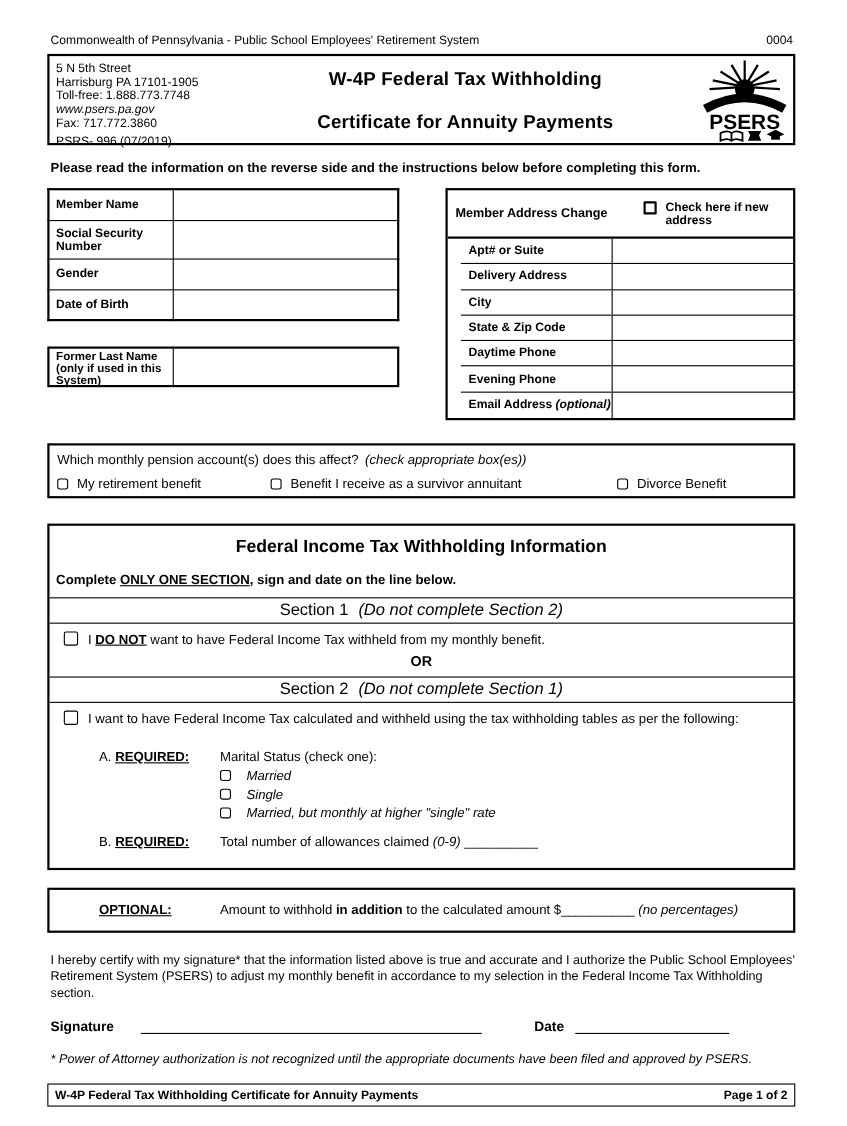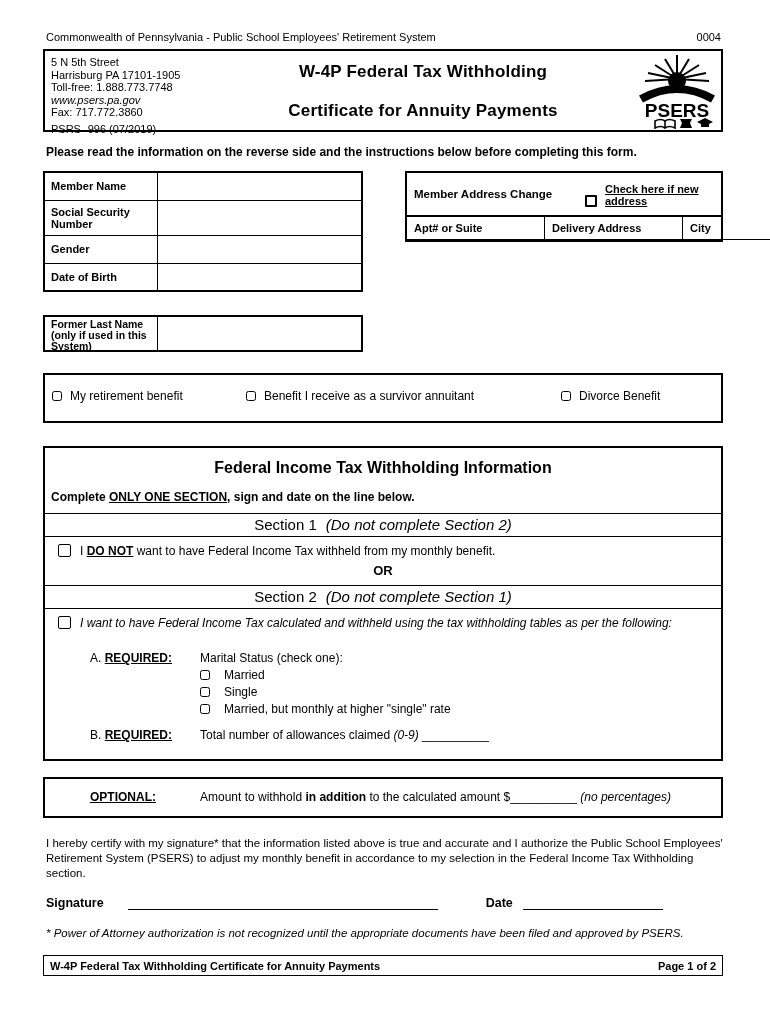--- a/index.html
+++ b/index.html
@@ -39,23 +39,23 @@
   .member-table tr { height:28px; }
   .member-table tr.tall { height:35px; }
 
   .former-box { margin-top:23px; border:2px solid #000; display:flex; height:37px; }
   .former-box .lbl { width:113px; border-right:1.5px solid #000; font-size:10.5px; font-weight:bold; line-height:11px; padding:2px 4px 0 6px; }
   .former-box .val { flex:1; }
 
   .addr-table { border:2px solid #000; }
   .addr-head { height:44px; border-bottom:2px solid #000; display:flex; align-items:center; }
   .addr-head .hl { font-size:11.5px; font-weight:bold; padding-left:7px; width:178px; }
-  .addr-head .cbwrap { display:flex; align-items:flex-end; gap:8px; padding-top:1px;text-decoration:underline; }
+  .addr-head .cbwrap { display:flex; align-items:flex-start; gap:8px; padding-top:1px; }
   .addr-head .cbl { font-size:11px; font-weight:bold; line-height:12px; width:95px; }
-  .addr-rows { display:flex; flex-direction:row; }
+  .addr-rows { display:flex; flex-direction:column;margin-left:12px; }
   .addr-row { display:flex; border-bottom:1.5px solid #000; height:23.3px; }
   .addr-row:last-child { border-bottom:none; }
   .addr-row .lbl { width:138px; border-right:1.5px solid #000; font-size:11px; font-weight:bold; display:flex; align-items:center; padding-left:7px; }
   .addr-row .val { flex:1; }
   .opt-it { font-style:italic; }
 
   
   .cb { display:inline-block; width:10px; height:10px; border:1.5px solid #000; border-radius:2.5px; background:#fff; flex:none; }
   .cb-lg { width:13px; height:13px; border-radius:2px; }
   .cb-sq { width:12px; height:12px; border:2px solid #000; border-radius:1px; }
@@ -72,26 +72,26 @@
   
   .fitw-box { margin-top:23px; border:2px solid #000; }
   .fitw-title { text-align:center; font-size:16px; font-weight:bold; padding-top:11px; }
   .fitw-complete { font-size:12px; font-weight:bold; margin:13px 0 9px 6px; }
   .u { text-decoration:underline; }
   .section-band { border-top:1.5px solid #000; border-bottom:1.5px solid #000; text-align:center; font-size:15px; padding:2px 0 3px 0; }
   .section-band .note { font-style:italic; margin-left:9px; }
   .cbrow { display:flex; align-items:flex-start; gap:9px; padding:7px 0 0 13px; font-size:12px; }
   .cbrow .cb-lg { margin-top:0; }
   .or-line { text-align:center; font-size:13px; font-weight:bold; margin:5px 0 7px 0; }
-  .s2-pad { padding-bottom:9px;font-style:italic; }
+  .s2-pad { padding-bottom:9px; }
   .item { display:flex; font-size:12px; margin:12px 0 0 45px; }
   .item-label { width:110px; flex:none; }
   .item-label .req { font-weight:bold; text-decoration:underline; }
   .item-text { flex:1; }
-  .marital-opts { margin-left:155px; }
+  .marital-opts { margin-left:155px;font-style:italic; }
   .mopt { display:flex; align-items:center; gap:14px; font-size:12px; margin-top:3px; }
   .fitw-bottom-pad { height:17px; }
   .it { font-style:italic; }
 
   
   .optional-box { margin-top:16px; border:2px solid #000; padding:11px 0 12px 0; }
   .optional-box .item { margin-top:0;align-items:center; }
   .opt-label { font-weight:bold; text-decoration:underline; }
   .b { font-weight:bold; }
 
@@ -236,20 +236,23 @@
               <span>Email Address</span>&nbsp;<span class="opt-it">(optional)</span>
             </div>
             <div class="val"></div>
           </div>
         </div>
       </div>
     </div>
   </div>
 
   <div class="pension-box">
+    <div class="pension-q">
+      <span>Which monthly pension account(s) does this affect?</span><span class="it">(check appropriate box(es))</span>
+    </div>
     <div class="pension-opts">
       <div class="popt o1">
         <span class="cb"></span>
         <span>My retirement benefit</span>
       </div>
       <div class="popt o2">
         <span class="cb"></span>
         <span>Benefit I receive as a survivor annuitant</span>
       </div>
       <div class="popt o3">

